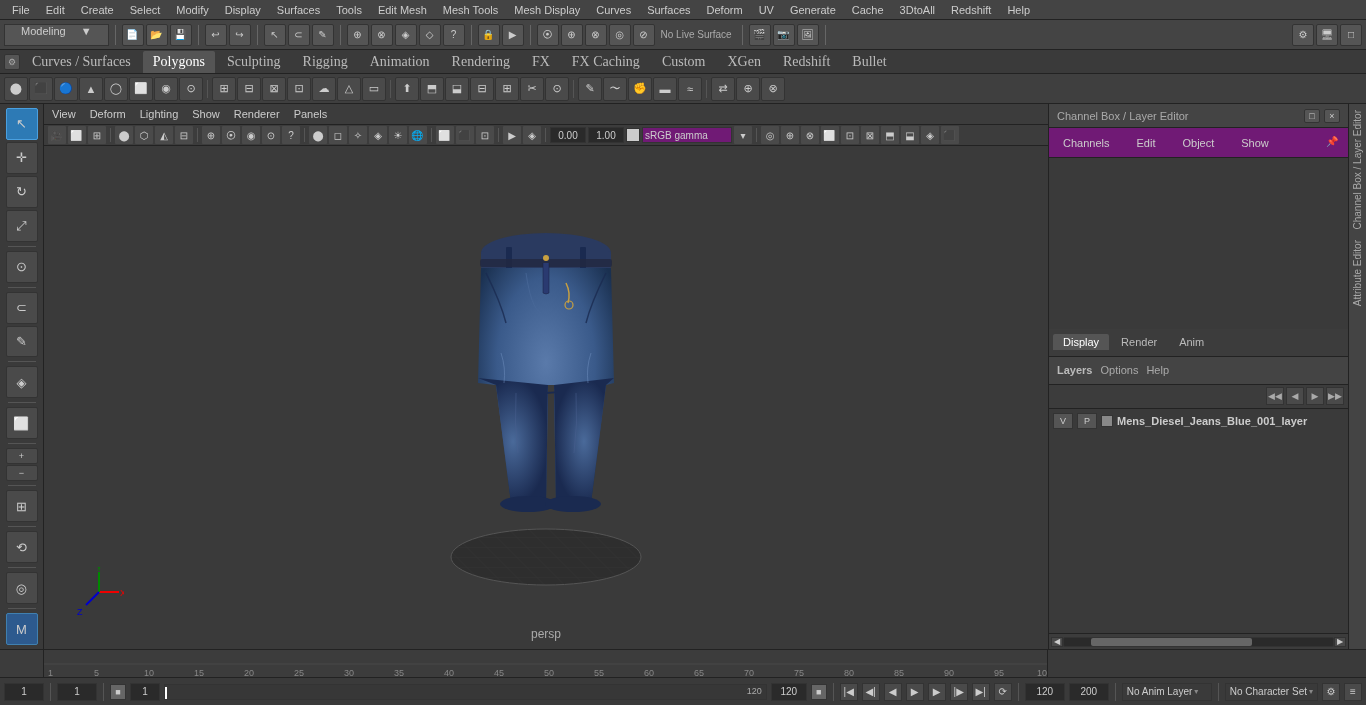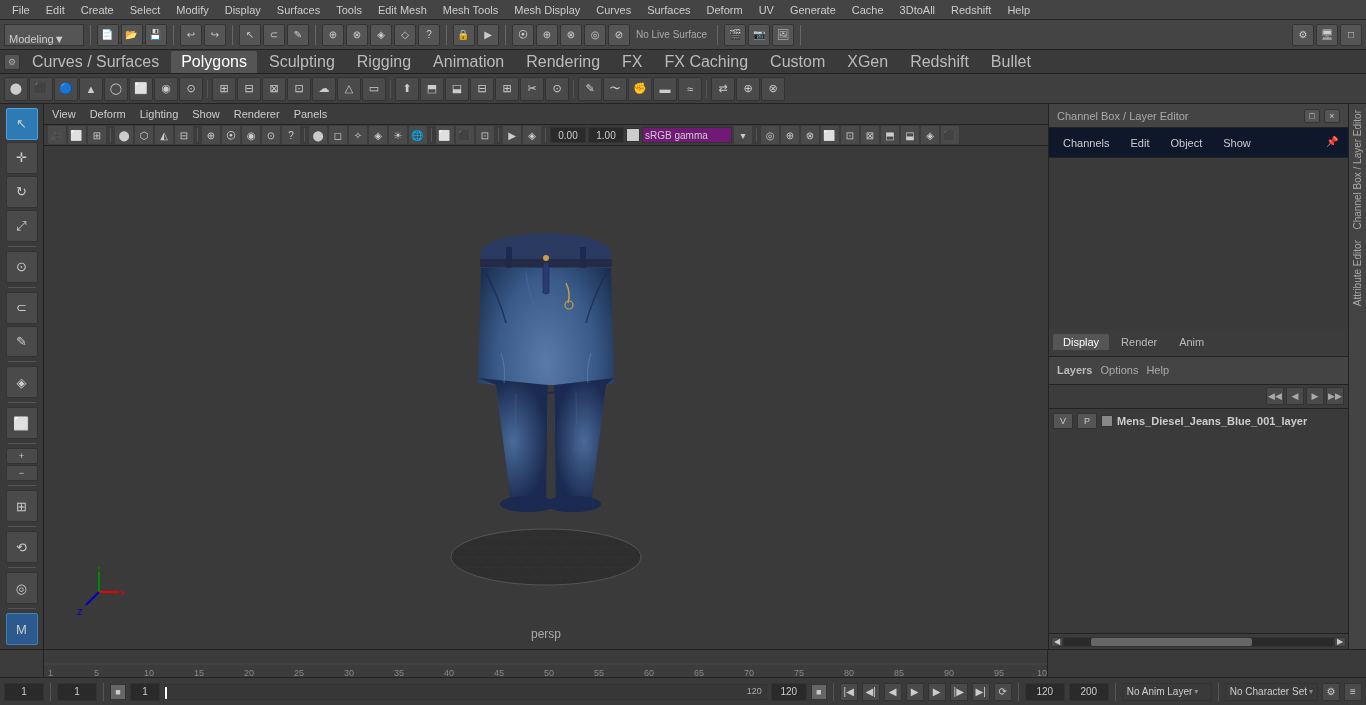--- a/index.html
+++ b/index.html
@@ -57,48 +57,49 @@
       align-items: center;
       justify-content: center;
       font-size: 10px;
       color: #ccc;
     }
     .tb-dropdown {
       height: 22px;
       background: #555;
       border: 1px solid #333;
       color: #ccc;
-      padding: 0 4px;
+      padding: 0 16px;
       font-size: 11px;
       cursor: pointer;
       display: flex;
-      align-items: flex-end;
-      gap: 0;
+      align-items: flex-start;
+      gap: 15px;
       min-width: 80px;
     }
 
     
     #mode-tabs {
       height: 24px;
       background: #3a3a3a;
       display: flex;
       align-items: center;
       border-bottom: 1px solid #222;
       padding: 0 4px;
       gap: 2px;
     }
     .mode-tab {
       padding: 2px 10px;
       cursor: pointer;
-      font-size: 16px;
+      font-size: 14px;
       color: #bbb;
       height: 22px;
       display: flex;
       align-items: center;
       border-radius: 2px 2px 0 0;
+      font-family: Liberation Serif, serif;
     }
     .mode-tab.active {
       background: #555;
       color: #fff;
     }
 
     
     #toolbar2 {
       height: 30px;
       background: #3f3f3f;
@@ -205,26 +206,26 @@
     }
     #channel-box-area {
       flex: 1;
       background: #3a3a3a;
       overflow: hidden;
     }
 
     
     #channel-box-tabs {
       height: 30px;
-      background: #0f172a;
+      background: #701a75;
       border-bottom: 1px solid #222;
       display: flex;
       align-items: center;
       padding: 0 8px;
-      gap: 9px;
+      gap: 15px;
     }
     .cb-menu { font-size: 11px; color: #ccc; cursor: pointer; padding: 2px 6px; }
     #channel-box-sub-tabs {
       height: 28px;
       background: #3c3c3c;
       border-bottom: 1px solid #222;
       display: flex;
       align-items: center;
       padding: 0 4px;
       gap: 2px;

